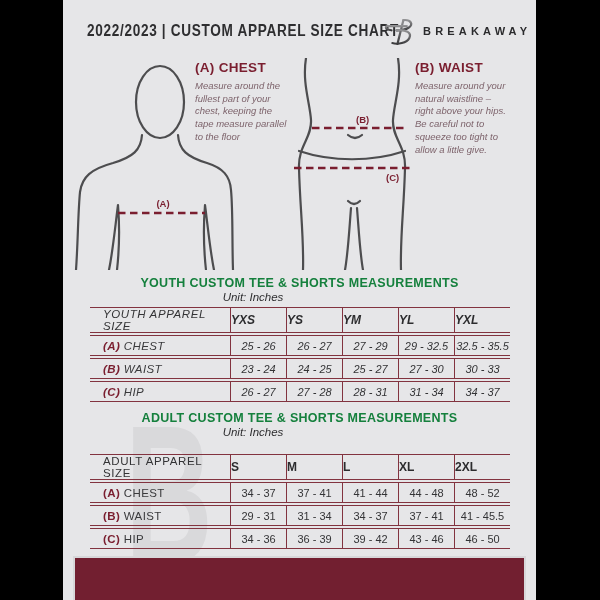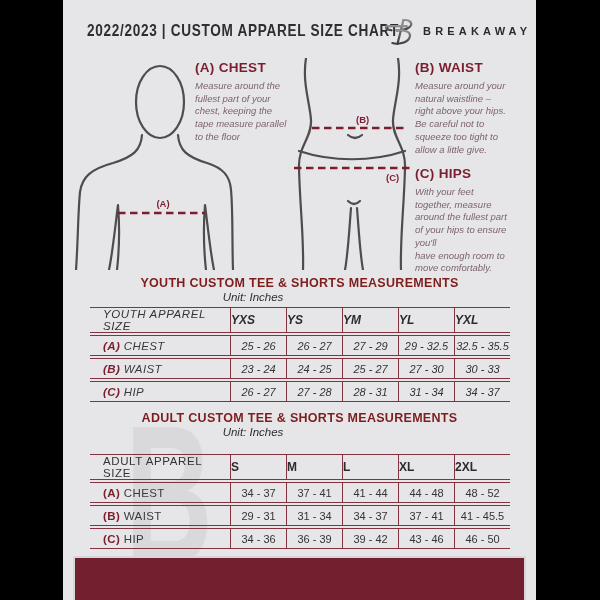--- a/index.html
+++ b/index.html
@@ -25,21 +25,21 @@
   
   .instr{position:absolute;width:128px;}
   .instr-chest{left:132px;top:60px;}
   .instr-waist{left:352px;top:60px;}
   .instr-hips{left:352px;top:166px;}
   .instr h3{margin:0 0 5px 0;font-size:13.5px;font-weight:bold;color:#7a1e2f;letter-spacing:0.3px;}
   .instr p{margin:0;font-size:9.5px;font-style:italic;line-height:1.34;color:#7d636b;white-space:pre-line;}
 
   
   .sec-title{position:absolute;left:0;width:473px;text-align:center;font-size:12.5px;font-weight:bold;
-             color:#7f1d1d;letter-spacing:0.3px;}
+             color:#15803d;letter-spacing:0.3px;}
   .sec-unit{position:absolute;left:0;width:380px;text-align:center;font-size:11.5px;font-style:italic;
             color:#2e2e30;}
   .yt-title{top:276px;} .yt-unit{top:291px;}
   .ad-title{top:411px;} .ad-unit{top:426px;}
 
   
   .size-table{position:absolute;left:27px;width:420px;border-collapse:separate;border-spacing:0 2px;
               table-layout:fixed;z-index:2;}
   .yt-table{top:305px;font-style:italic;} .ad-table{top:452px;}
   .size-table col.c0{width:140px;}
@@ -119,30 +119,20 @@
     </div>
     <div class="instr instr-waist">
       <h3>(B) WAIST</h3>
       <p>Measure around your
 natural waistline –
 right above your hips.
 Be careful not to
 squeeze too tight to
 allow a little give.</p>
     </div>
-    <div class="instr instr-hips">
-      <h3>(C) HIPS</h3>
-      <p>With your feet
-together, measure
-around the fullest part
-of your hips to ensure
-you'll
-have enough room to
-move comfortably.</p>
-    </div>
 
     <div class="watermark">B</div>
 
     <div class="sec-title yt-title">YOUTH CUSTOM TEE &amp; SHORTS MEASUREMENTS</div>
     <div class="sec-unit yt-unit">Unit: Inches</div>
     <table class="size-table yt-table">
       <colgroup>
           <col class="c0">
           <col>
           <col>

